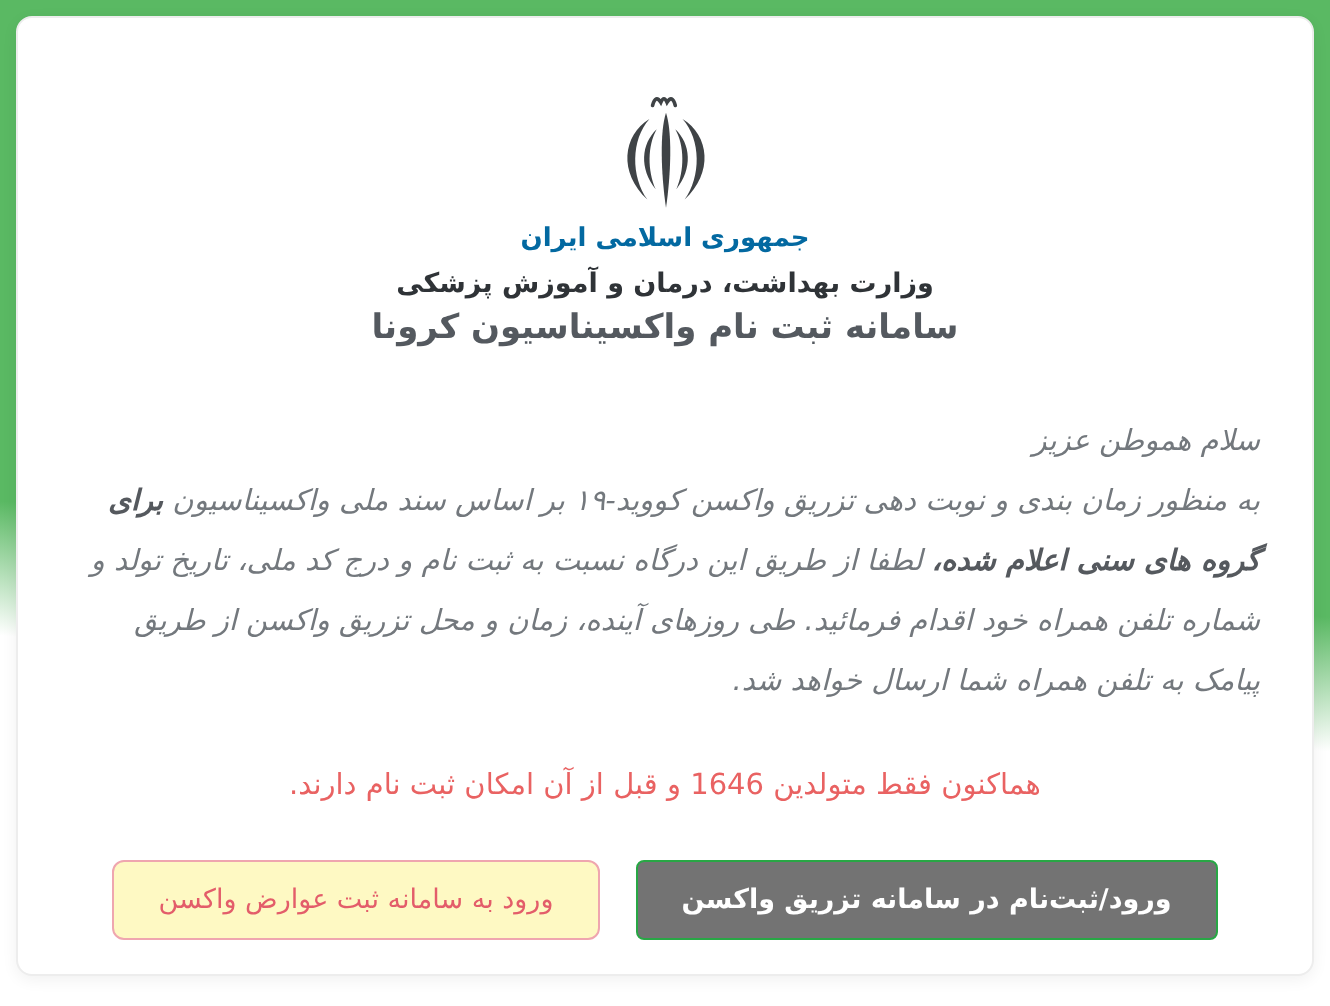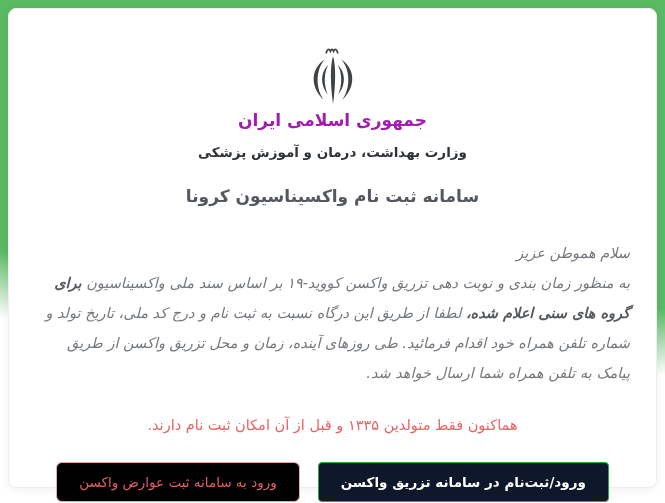--- a/index.html
+++ b/index.html
@@ -13,28 +13,28 @@
   .card {
     position:absolute; top:8px; right:8px; left:8px; bottom:15px;
     background:#ffffff; border:1px solid #ededed; border-radius:8px;
     box-shadow:0 2px 8px rgba(0,0,0,.06);
   }
   .card-inner { padding:0 26px; }
 
   .logo-block { margin-top:36px; text-align:center; }
   .emblem { display:block; margin:0 auto; }
   .logo-line1 {
-    margin-top:4px; font-size:17px; font-weight:600; color:#a21caf; line-height:18px;
+    margin-top:4px; font-size:13px; font-weight:600; color:#0369a1; line-height:18px;
   }
   .logo-line2 {
-    margin-top:14px; font-size:13.5px; font-weight:700; color:#2f3337; line-height:19px;
+    margin-top:4px; font-size:13.5px; font-weight:700; color:#2f3337; line-height:19px;
   }
 
   .site-title {
-    margin-top:22px; text-align:center;
+    text-align:center;
     font-size:17px; font-weight:700; color:#54595f; line-height:24px;
   }
 
   .intro {
     margin-top:30px; font-size:14.5px; line-height:30px;
     color:#73787d; text-align:right;font-style:italic;
   }
   .intro b { color:#55595e; font-weight:700; }
   .greeting { display:block; }
   .intro p { margin:0;text-align:right; }
@@ -46,25 +46,25 @@
 
   .actions {
     margin-top:26px; display:flex; justify-content:center; gap:18px;
   }
   .btn {
     font-family:"DejaVu Sans", sans-serif;
     font-size:13.5px; line-height:20px; cursor:pointer;
     padding:9px 22px; white-space:nowrap;
   }
   .btn-primary {
-    background:#0f172a; color:#ffffff; border:1px solid #28a745;
+    background:#737373; color:#ffffff; border:1px solid #28a745;
     border-radius:4px; font-weight:700;
   }
   .btn-secondary {
-    background:#000000; color:#e35d6a; border:1px solid #efa6af;
+    background:#fef9c3; color:#e35d6a; border:1px solid #efa6af;
     border-radius:6px; font-weight:400;
   }
 </style>
 </head>
 <body>
 
 <div class="card">
   <div class="card-inner">
 
     <div class="logo-block">
@@ -89,21 +89,21 @@
       <div class="logo-line2">وزارت بهداشت، درمان و آموزش پزشکی</div>
     </div>
 
     <div class="site-title">سامانه ثبت نام واکسیناسیون کرونا</div>
 
     <div class="intro">
       <span class="greeting">سلام هموطن عزیز</span>
       <p><span>به منظور زمان بندی و نوبت دهی تزریق واکسن کووید-۱۹ بر اساس سند ملی واکسیناسیون </span><b>برای گروه های سنی اعلام شده،</b><span> لطفا از طریق این درگاه نسبت به ثبت نام و درج کد ملی، تاریخ تولد و شماره تلفن همراه خود اقدام فرمائید. طی روزهای آینده، زمان و محل تزریق واکسن از طریق پیامک به تلفن همراه شما ارسال خواهد شد.</span></p>
     </div>
 
-    <div class="notice">هماکنون فقط متولدین ۱۳۳۵ و قبل از آن امکان ثبت نام دارند.</div>
+    <div class="notice">هماکنون فقط متولدین 1646 و قبل از آن امکان ثبت نام دارند.</div>
 
     <div class="actions">
       <button class="btn btn-primary" type="button">ورود/ثبت‌نام در سامانه تزریق واکسن</button>
       <button class="btn btn-secondary" type="button">ورود به سامانه ثبت عوارض واکسن</button>
     </div>
 
   </div>
 </div>
 
 </body></html>

